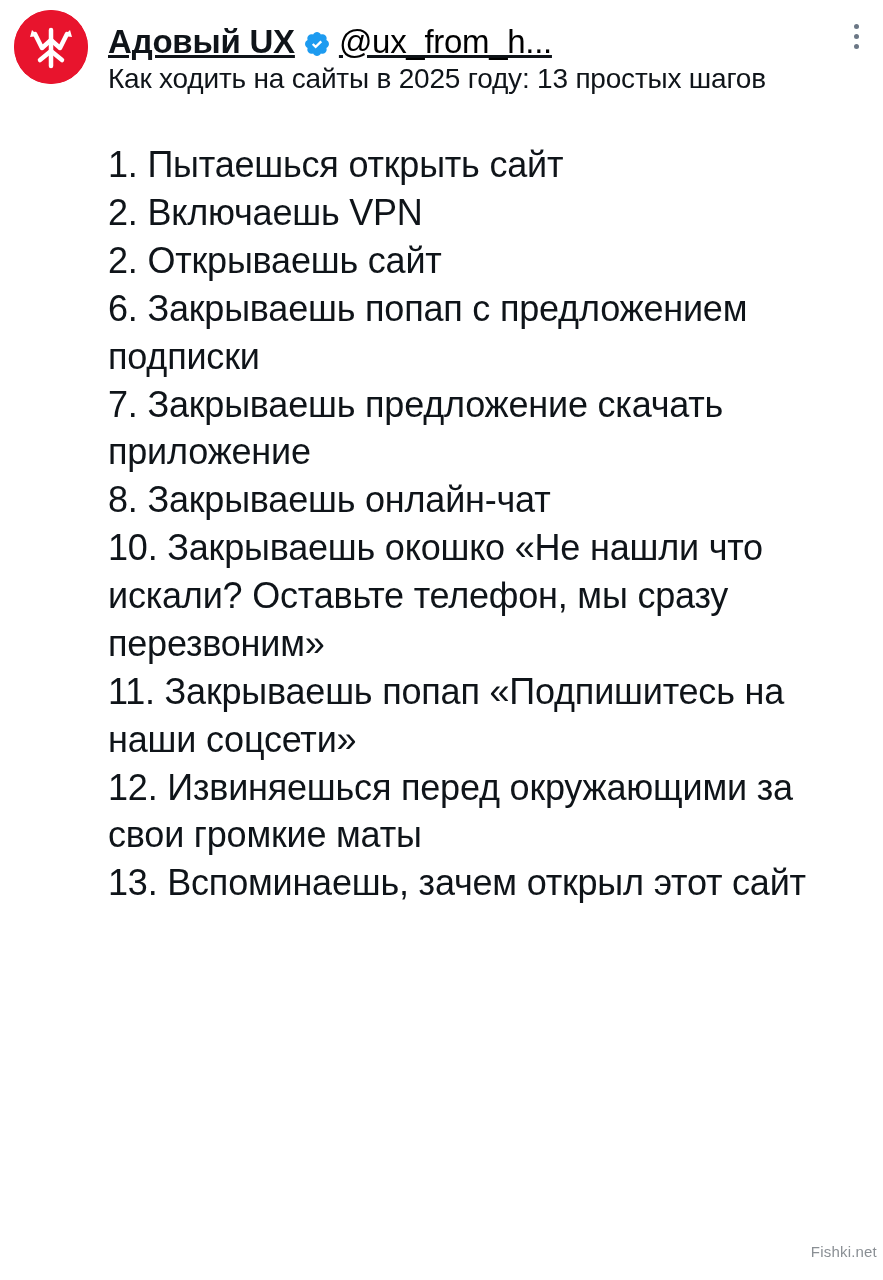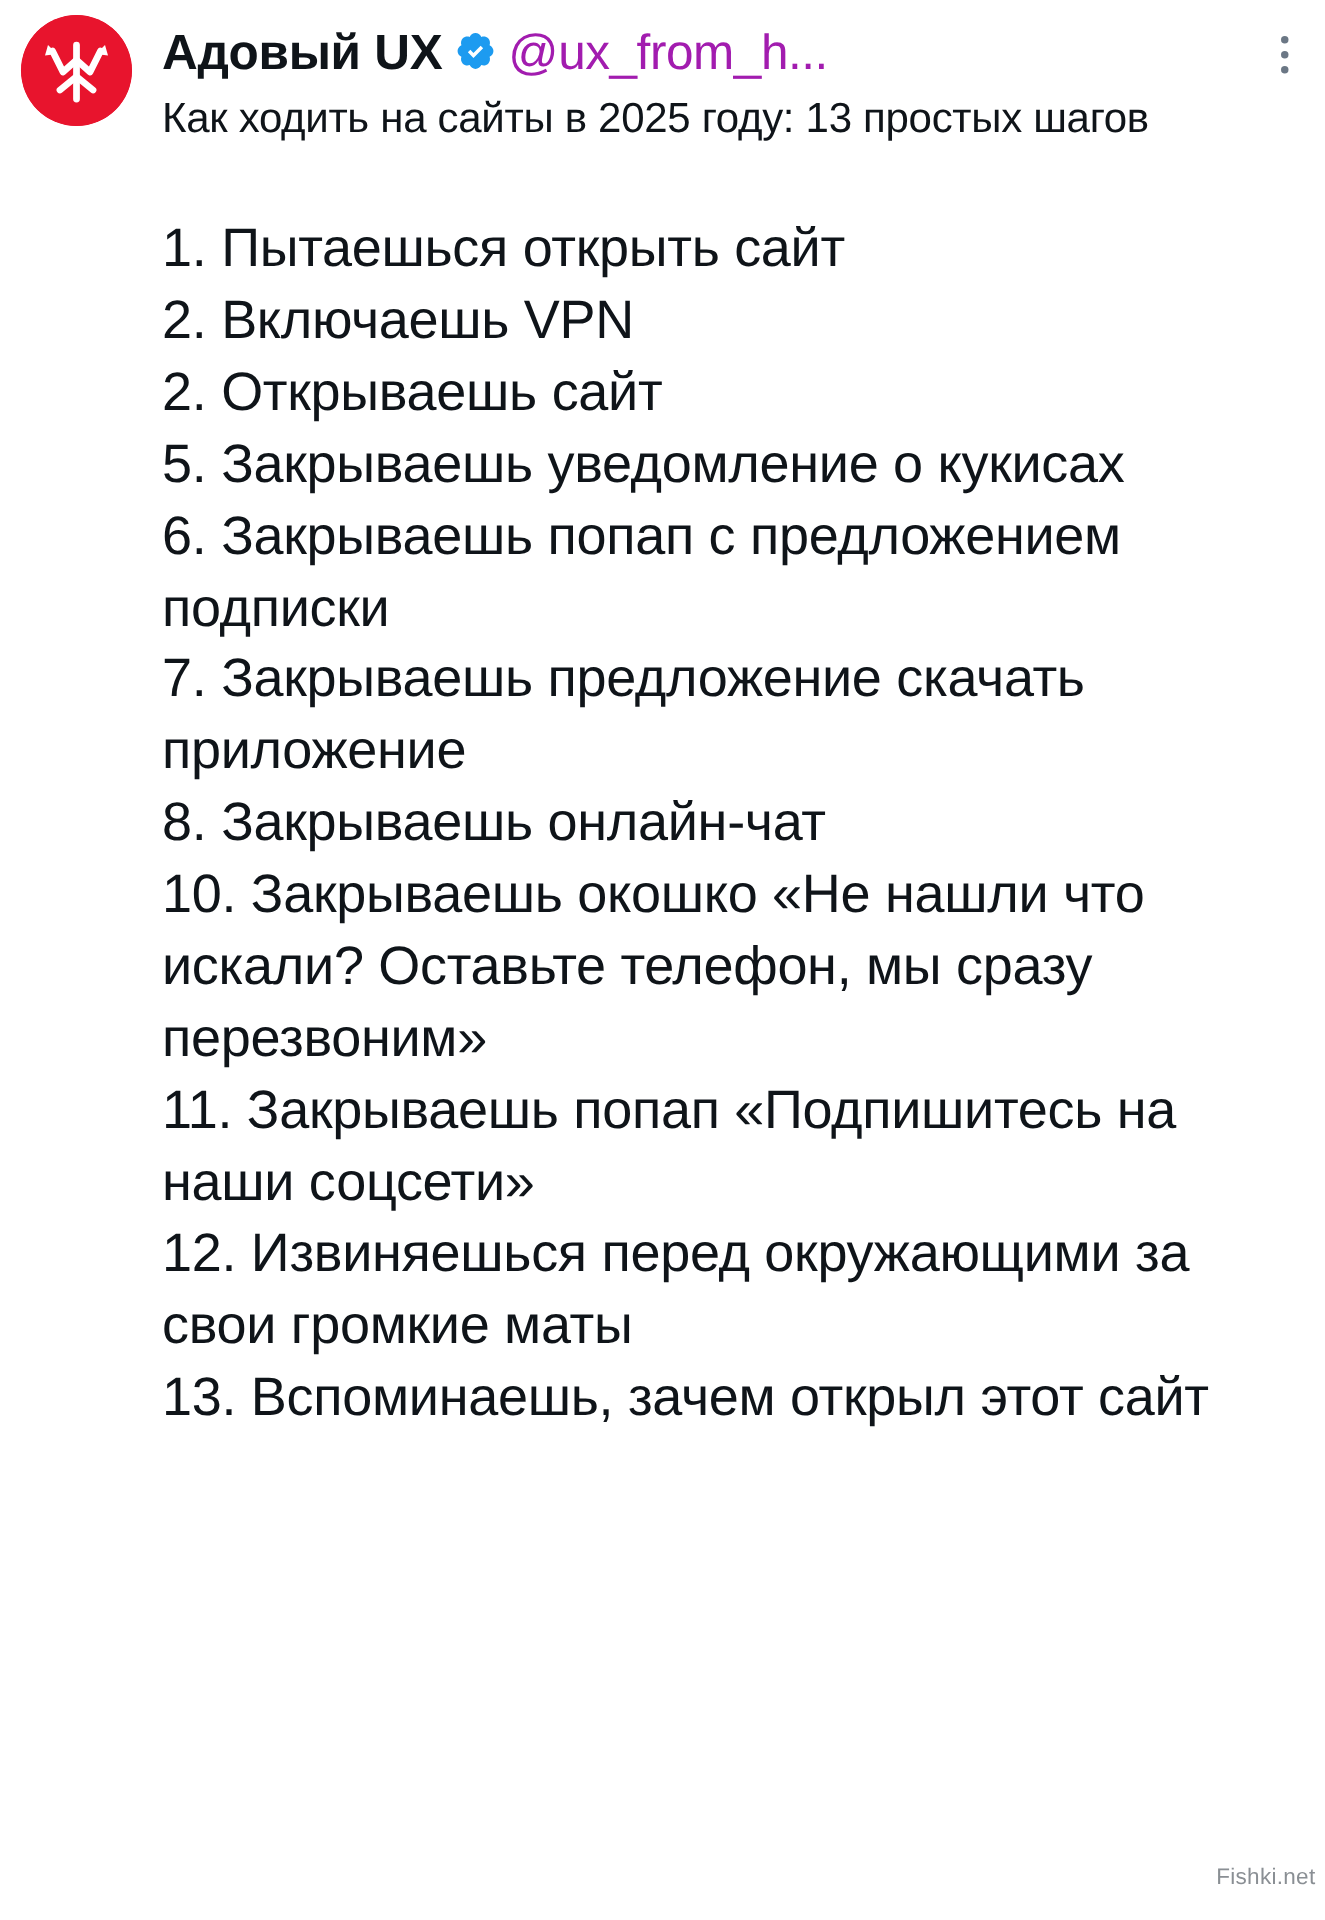--- a/index.html
+++ b/index.html
@@ -51,44 +51,45 @@
 
   .content-col {
     flex: 1 1 auto;
     min-width: 0;
     padding-left: 8px;
     position: relative;
   }
 
   .header-row {
     display: flex;
-    align-items: center;
+    align-items: flex-end;
     gap: 8px;
     height: 48px;
     white-space: nowrap;
+    text-decoration: underline;
   }
 
   .display-name {
     font-size: 33px;
     font-weight: bold;
     letter-spacing: -0.2px;
     color: #0f1419;
     line-height: 1;
   }
 
   .verified {
     width: 28px;
     height: 28px;
     flex: 0 0 28px;
     display: inline-block;
   }
 
   .handle {
     font-size: 33px;
-    color: #a21caf;
+    color: #000000;
     line-height: 1;
     letter-spacing: -0.3px;
   }
 
   .more-btn {
     position: absolute;
     right: 2px;
     top: 6px;
     width: 22px;
     height: 40px;
@@ -179,21 +180,20 @@
         <i></i>
         <i></i>
     </div>
 
     <div class="tweet-text">Как ходить на сайты в 2025 году: 13 простых шагов</div>
 
     <div class="steps">
       <span class="step">1. Пытаешься открыть сайт</span>
       <span class="step">2. Включаешь VPN</span>
       <span class="step">2. Открываешь сайт</span>
-      <span class="step">5. Закрываешь уведомление о кукисах</span>
       <span class="step">6. Закрываешь попап с предложением подписки</span>
       <span class="step">7. Закрываешь предложение скачать приложение</span>
       <span class="step">8. Закрываешь онлайн-чат</span>
       <span class="step">10. Закрываешь окошко «Не нашли что искали? Оставьте телефон, мы сразу перезвоним»</span>
       <span class="step">11. Закрываешь попап «Подпишитесь на наши соцсети»</span>
       <span class="step">12. Извиняешься перед окружающими за свои громкие маты</span>
       <span class="step">13. Вспоминаешь, зачем открыл этот сайт</span>
     </div>
 
   </div>

